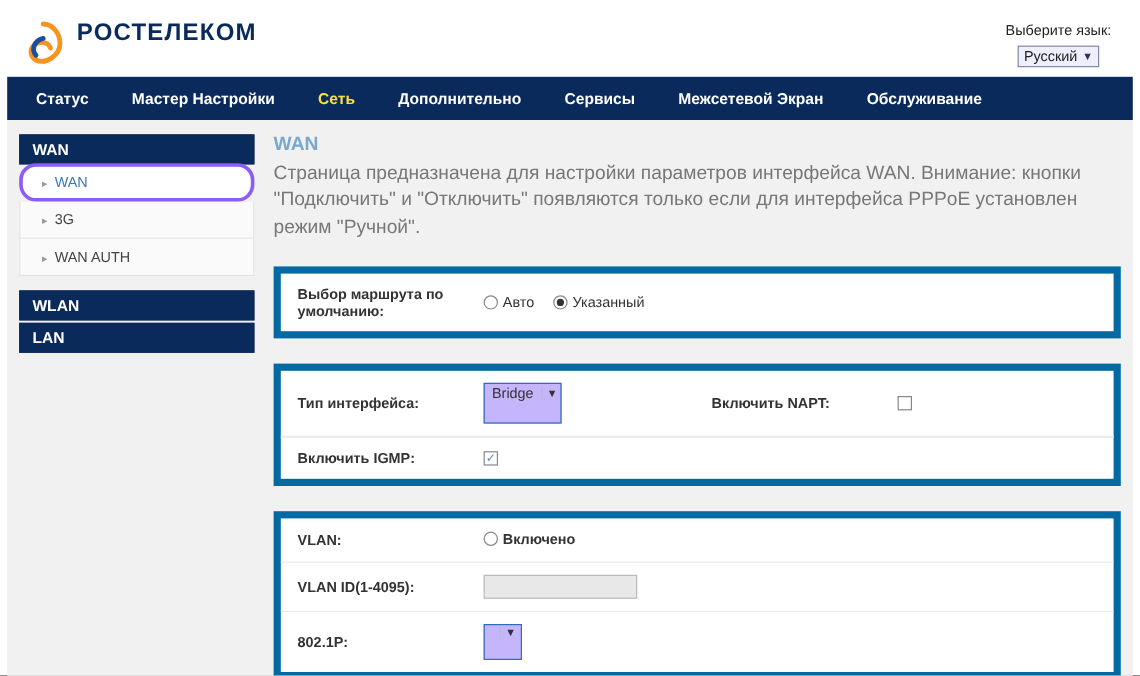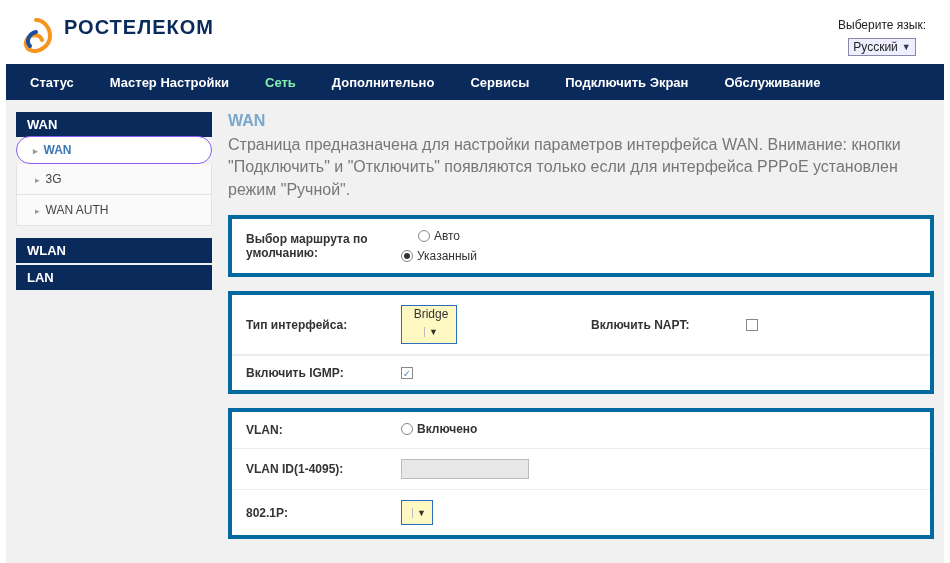--- a/index.html
+++ b/index.html
@@ -8,43 +8,43 @@
 .inner { background: #fff; padding-top: 6px; }
 .header { display: flex; justify-content: space-between; align-items: flex-start; padding: 0 18px 8px 10px; }
 .logo-wrap { display: flex; gap: 8px; }
 .logo-icon { width: 40px; height: 40px; }
 .logo-text { font-size: 20px; font-weight: bold; letter-spacing: 1px; color: #0a2a5c; }
 .lang-wrap { display: flex; align-items: center; gap: 6px; font-size: 12px; color: #222; margin-top: 2px; flex-direction: column; }
 .lang-select { border: 1px solid #88a; background: #eef; padding: 1px 4px; display: inline-flex; align-items: center; gap: 4px; }
 .lang-select .tri { font-size: 9px; color: #335; }
 .topnav { background: #0a2a5c; color: #fff; display: flex; align-items: center; height: 36px; padding: 0 6px; }
 .topnav .nav-item { padding: 0 18px; font-size: 13px; font-weight: bold; color: #fff; cursor: pointer; }
-.topnav .nav-item.active { color: #86efac; }
+.topnav .nav-item.active { color: #fde047; }
 .body { display: flex; background: #f1f1f1; padding: 12px 10px 10px 10px; gap: 16px; min-height: 460px; align-items: flex-start; }
 .sidebar { width: 196px; flex-shrink: 0; }
 .side-head { background: #0a2a5c; color: #fff; font-weight: bold; padding: 4px 10px; font-size: 13px; border: 1px solid #0a2a5c; }
 .side-item { background: #fafafa; border: 1px solid #e3e3e3; border-top: none; padding: 8px 10px 8px 18px; font-size: 12px; color: #444; cursor: pointer; position: relative; }
 .side-item .bullet { color: #999; font-size: 9px; margin-right: 6px; }
-.side-item.highlight { border: 1px solid #8b5cf6; border-radius: 14px; color: #3a78b5; font-weight: bold; background: #fff; padding: 6px 10px 6px 16px; margin-top: -1px; z-index: 2; position: relative; }
+.side-item.highlight { border: 3px solid #8b5cf6; border-radius: 14px; color: #3a78b5; font-weight: normal; background: #fff; padding: 6px 10px 6px 16px; margin-top: -1px; z-index: 2; position: relative; }
 .side-head.spacer { margin-top: 2px; }
 .main { flex: 1; }
 .page-title { color: #7aa7cc; font-size: 16px; font-weight: bold; margin-bottom: 4px; }
 .page-desc { color: #777; font-size: 16px; line-height: 1.4; margin-bottom: 14px; }
-.panel { background: #fff; border: 4px solid #0369a1; margin-bottom: 14px; }
+.panel { background: #fff; border: 6px solid #0369a1; margin-bottom: 14px; margin-top: 21px; }
 .panel-row { display: flex; align-items: center; padding: 10px 14px; }
 .cell-label { width: 155px; font-size: 12px; font-weight: bold; color: #333; padding-right: 8px; }
 .cell-input { width: 190px; display: flex; align-items: center; gap: 6px; }
 .cell-label2 { width: 155px; font-size: 12px; font-weight: bold; color: #333; padding-right: 8px; }
 .cell-input2 { flex: 1; display: flex; align-items: center; gap: 6px; }
 .radio-opt { display: inline-flex; align-items: center; gap: 4px; font-size: 12px; color: #333; margin-right: 10px; }
 .radio { width: 12px; height: 12px; border: 1px solid #888; border-radius: 50%; display: inline-flex; align-items: center; justify-content: center; background: #fff; }
 .radio.sel::after { content: ""; width: 6px; height: 6px; border-radius: 50%; background: #333; }
 .checkbox { width: 12px; height: 12px; border: 1px solid #888; background: #fff; display: inline-flex; align-items: center; justify-content: center; font-size: 10px; color: #5a8abf; }
 .checkbox.checked::after { content: "✓"; }
-.select { border: 1px solid #2b6dbf; display: inline-flex; align-items: center; padding: 1px 2px 6px 6px; background: #fef9c3; font-size: 12px; gap: 6px; min-width: 56px; flex-direction: column; }
+.select { border: 1px solid #2b6dbf; display: inline-flex; align-items: center; padding: 1px 2px 17px 6px; background: #c4b5fd; font-size: 12px; gap: 6px; min-width: 56px; }
 .select .tri { font-size: 9px; color: #333; border-left: 1px solid #bbb; padding-left: 4px; }
 .select.small { min-width: 32px; }
 .text-input { border: 1px solid #bbb; background: #e8e8e8; height: 20px; width: 128px; }
 .div { border-top: 1px solid #ececec; }
 </style>
 </head>
 <body>
 
 <div class="page">
   <div class="inner">
@@ -64,21 +64,21 @@
         </span>
       </div>
     </div>
 
     <div class="topnav">
       <div class="nav-item">Статус</div>
       <div class="nav-item">Мастер Настройки</div>
       <div class="nav-item active">Сеть</div>
       <div class="nav-item">Дополнительно</div>
       <div class="nav-item">Сервисы</div>
-      <div class="nav-item">Подключить Экран</div>
+      <div class="nav-item">Межсетевой Экран</div>
       <div class="nav-item">Обслуживание</div>
     </div>
 
     <div class="body">
       <div class="sidebar">
         <div class="side-head">WAN</div>
         <div class="side-item highlight"><span class="bullet">▸</span><span>WAN</span></div>
         <div class="side-item"><span class="bullet">▸</span><span>3G</span></div>
         <div class="side-item"><span class="bullet">▸</span><span>WAN AUTH</span></div>
         <div style="height:10px"></div>
@@ -86,21 +86,21 @@
         <div class="side-head spacer">LAN</div>
       </div>
 
       <div class="main">
         <div class="page-title">WAN</div>
         <div class="page-desc">Страница предназначена для настройки параметров интерфейса WAN. Внимание: кнопки "Подключить" и "Отключить" появляются только если для интерфейса PPPoE установлен режим "Ручной".</div>
 
         <div class="panel">
           <div class="panel-row">
             <div class="cell-label">Выбор маршрута по умолчанию:</div>
-            <div class="cell-input" style="width:auto;flex-direction:column;">
+            <div class="cell-input" style="width:auto;">
               <span class="radio-opt">
                   <span class="radio"></span>
                   <span>Авто</span>
                 </span>
               <span class="radio-opt">
                   <span class="radio sel"></span>
                   <span>Указанный</span>
                 </span>
             </div>
           </div>

